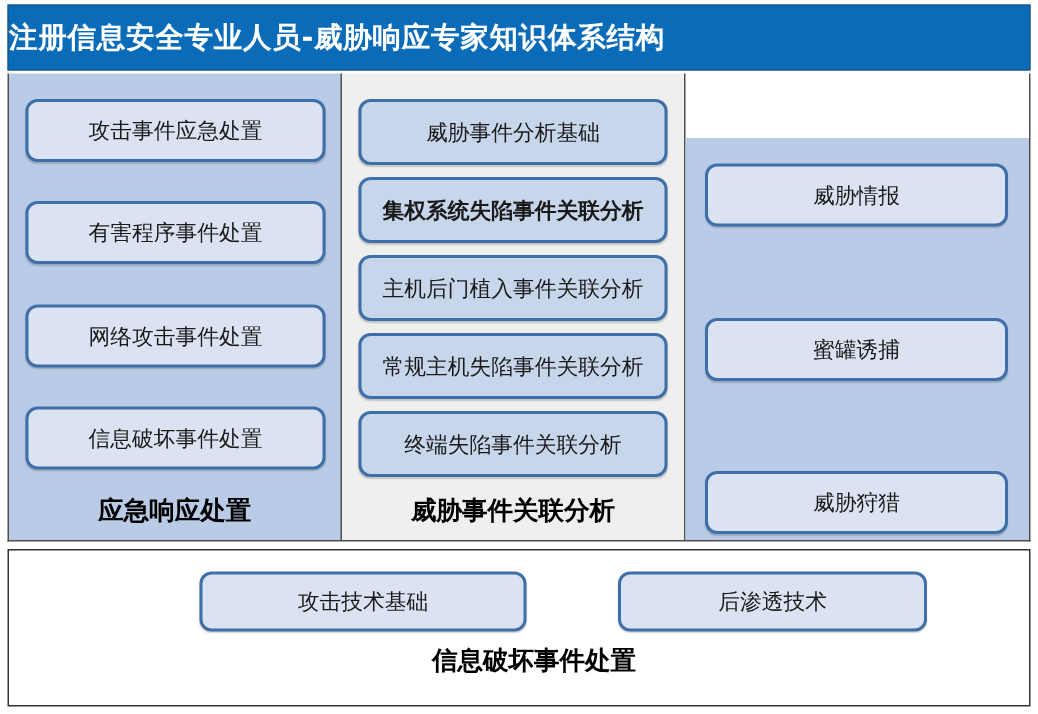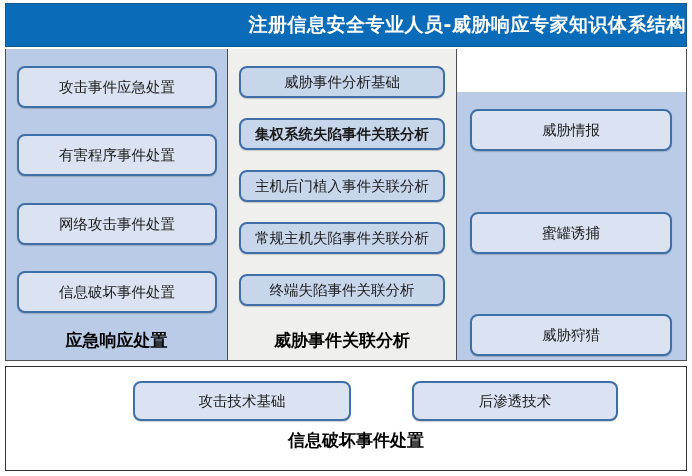--- a/index.html
+++ b/index.html
@@ -27,21 +27,21 @@
     position: absolute;
     left: 5px;
     top: 3px;
     width: 682px;
     height: 44px;
     background: #0a6cb8;
     border: 1px solid #16598f;
     box-sizing: border-box;
     display: flex;
     align-items: center;
-    justify-content: flex-end;
+    justify-content: flex-start;
   }
   .title-text {
     color: #ffffff;
     font-size: 19px;
     font-weight: bold;
     letter-spacing: 0.5px;
     white-space: nowrap;
   }
 
   
@@ -113,21 +113,21 @@
   .node-blue  { background: #c8d6ec; }
 
   
   .col-left .node  { left: 11px; width: 200px; height: 42px; }
   .nL0 { top: 17px; }
   .nL1 { top: 85px; }
   .nL2 { top: 154px; }
   .nL3 { top: 222px; }
 
   
-  .col-mid .node { left: 11px; width: 206px; height: 32px; }
+  .col-mid .node { left: 11px; width: 206px; height: 44px; }
   .nM0 { top: 17px; }
   .nM1 { top: 69px; font-weight: bold; }
   .nM2 { top: 121px; }
   .nM3 { top: 173px; }
   .nM4 { top: 225px; }
 
   
   .col-right .node { left: 13px; width: 202px; height: 42px; }
   .nR0 { top: 17px; }
   .nR1 { top: 120px; }

